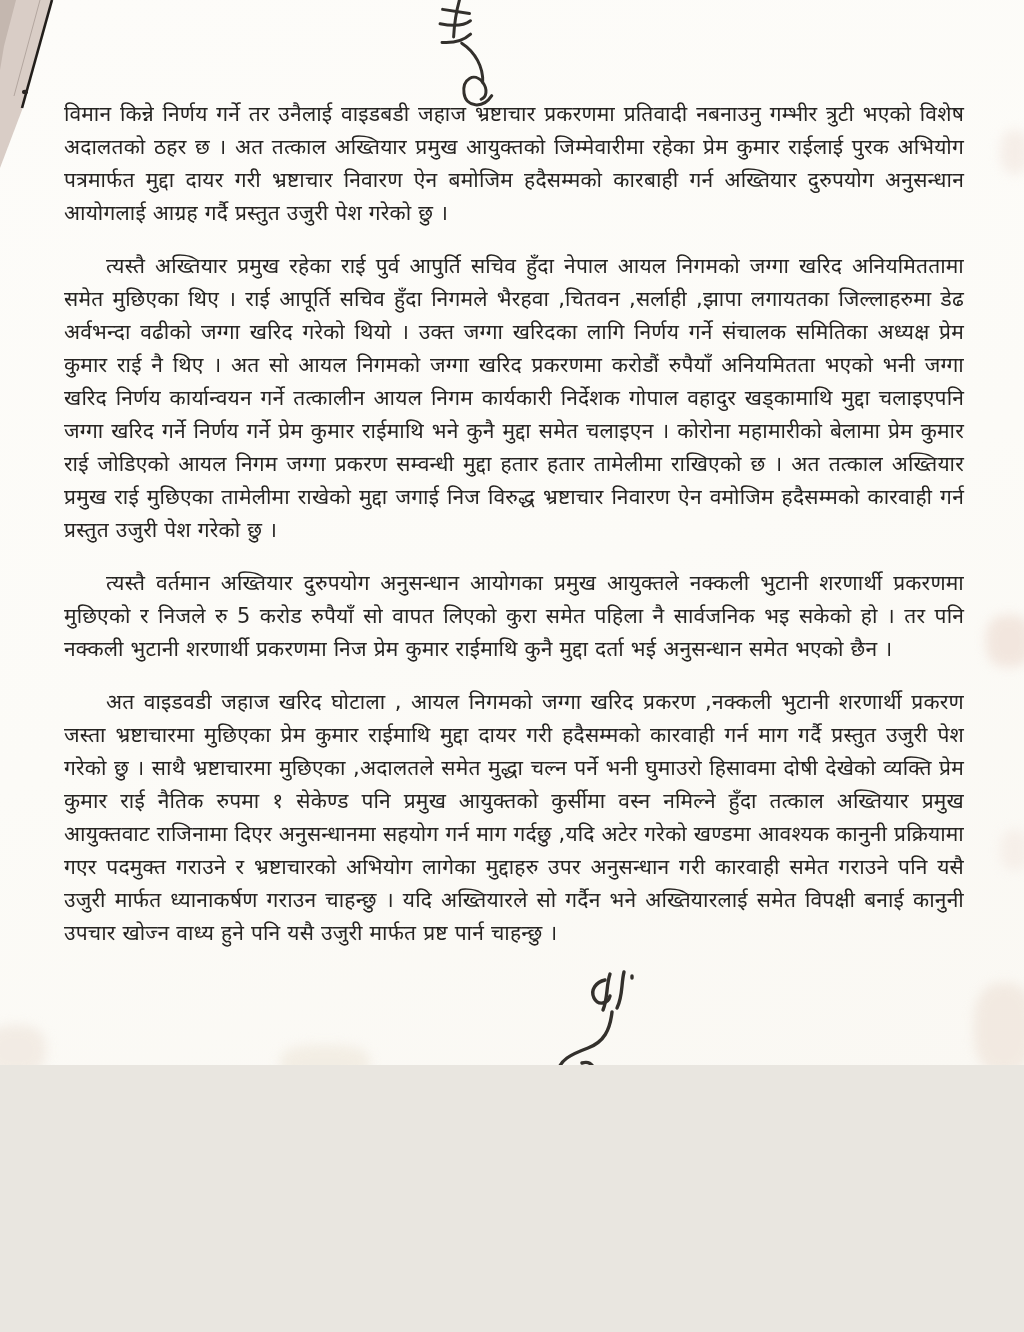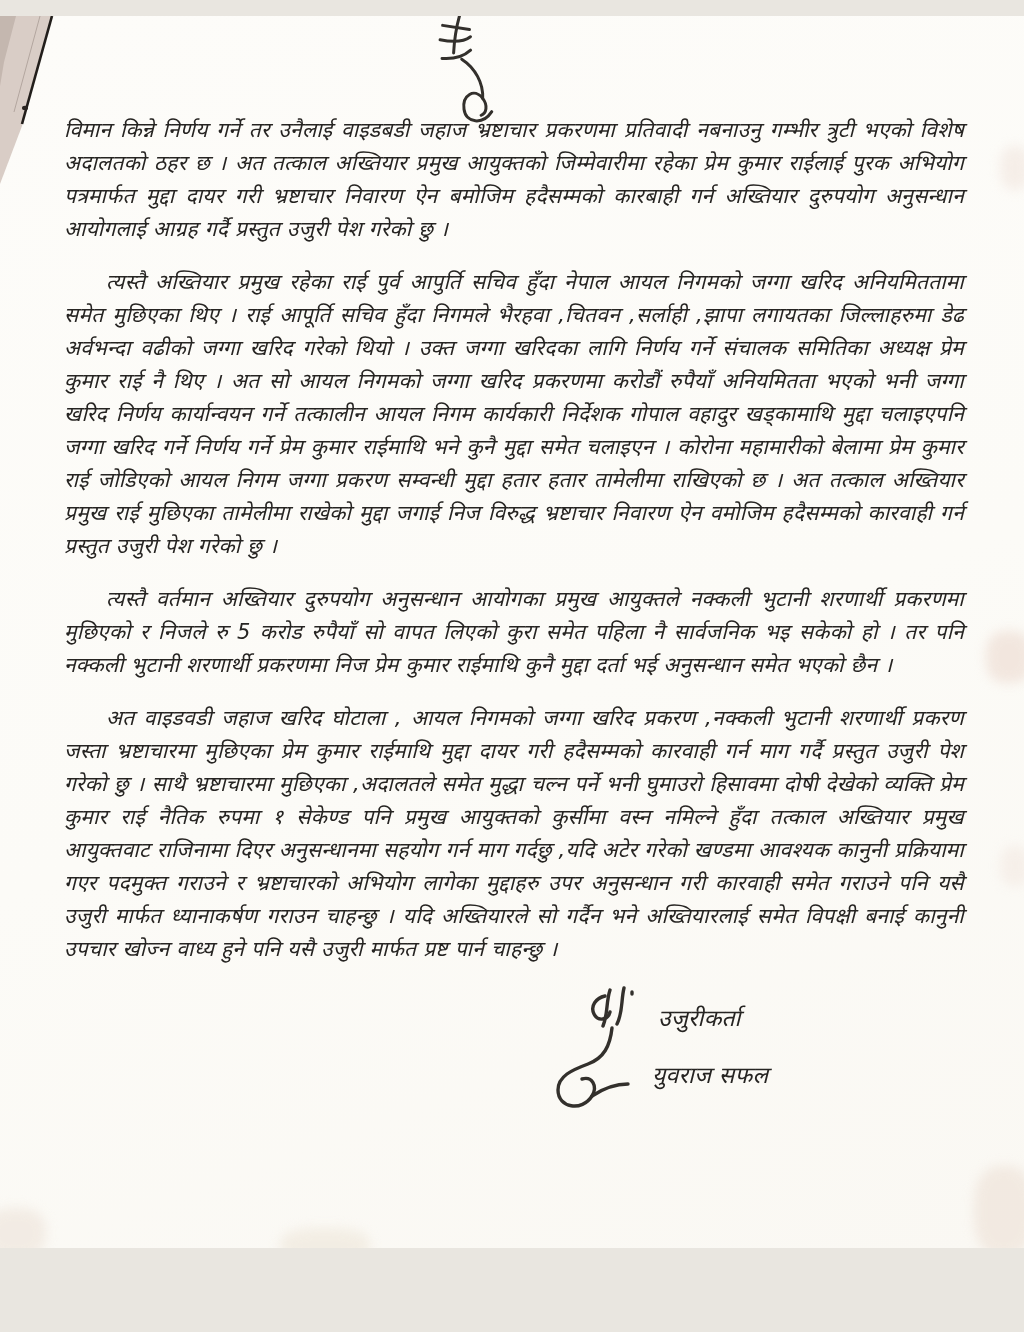--- a/index.html
+++ b/index.html
@@ -4,26 +4,25 @@
 <style>
   html, body {
     margin: 0;
     padding: 0;
     background: #e9e6e0;
     font-family: "DejaVu Sans", "Liberation Sans", sans-serif;
   }
   .page {
     position: relative;
     width: 1024px;
-    height: 1232px;
-    margin: 16px auto;
+    height: 1065px;
+    margin: 0 auto;
     background: linear-gradient(160deg, #fdfcf9 0%, #fcfbf7 55%, #faf8f3 100%);
     overflow: hidden;
     color: #262422;
-    font-style: italic;
   }
   
   .corner-artifact {
     position: absolute;
     top: 0;
     left: 0;
     width: 70px;
     height: 180px;
     pointer-events: none;
   }
@@ -135,20 +134,16 @@
       <div class="sig-scribble">
         <svg viewBox="0 0 110 138" xmlns="http://www.w3.org/2000/svg" fill="none" stroke="#33302c" stroke-width="3.4" stroke-linecap="round">
           <path d="M62 8 C58 20 60 32 55 44"></path>
           <path d="M76 6 C73 18 75 30 69 42"></path>
           <path d="M84 10 L84 12"></path>
           <path d="M57 14 C48 16 42 24 46 32 C50 40 60 38 62 30"></path>
           <path d="M64 46 C62 64 56 76 40 82 C24 88 10 94 10 108 C10 126 34 130 44 114 C50 104 44 94 34 97"></path>
           <path d="M44 114 C56 106 68 102 80 102"></path>
         </svg>
       </div>
-      <div class="sig-text">
-        <div class="sig-role">उजुरीकर्ता</div>
-        <div class="sig-name">युवराज सफल</div>
-      </div>
     </div>
   </main>
 
 </div>
 
 </body></html>

